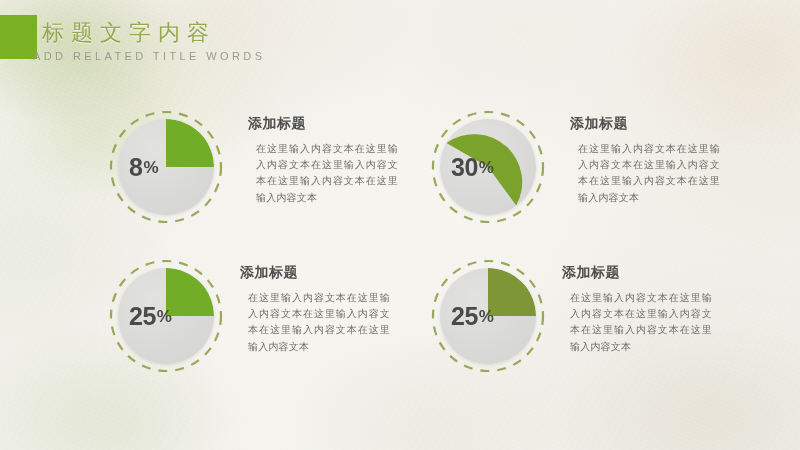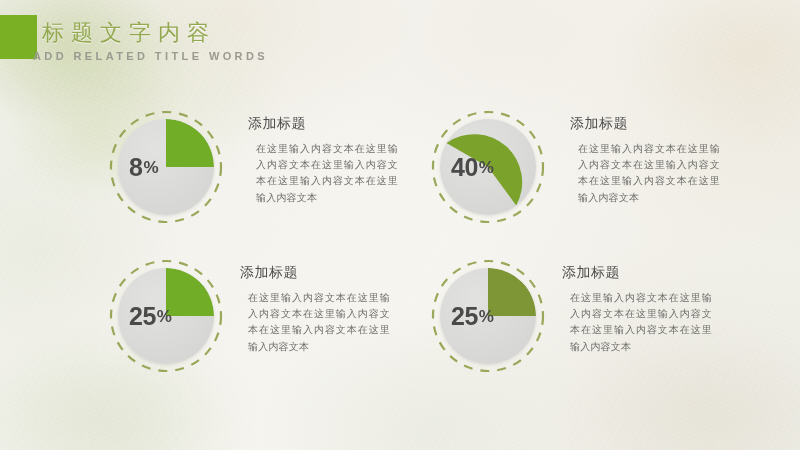--- a/index.html
+++ b/index.html
@@ -41,21 +41,21 @@
   }
   .hdr-title{
     position:absolute;left:42px;top:18px;
     font-size:22px;letter-spacing:7px;font-weight:400;
     color:#93a84f;
     text-shadow:0 1px 0 rgba(255,255,255,.6);
     white-space:nowrap;
   }
   .hdr-sub{
     position:absolute;left:33px;top:50px;
-    font-size:11px;letter-spacing:3.4px;font-weight:700;
+    font-size:11px;letter-spacing:3.4px;font-weight:400;
     color:#9a9a91;white-space:nowrap;
   }
 
   
   .unit{position:absolute;}
   .pie-wrap{position:absolute;left:0;top:0;width:116px;height:116px;}
   .dashring{
     position:absolute;left:0;top:0;width:116px;height:116px;
     border-radius:50%;
   }
@@ -74,21 +74,21 @@
     color:#4a4a4a;font-weight:700;letter-spacing:-.5px;
     pointer-events:none;
   }
   .pct .num{font-size:25px;line-height:1;}
   .pct .sym{font-size:17px;line-height:1;margin-left:1px;}
   .pct.shift{justify-content:flex-start;padding-left:11px;}
 
   
   .txt{position:absolute;width:158px;}
   .txt h3{
-    margin:0 0 7px 0;font-size:14px;font-weight:400;color:#4d4d4d;
+    margin:0 0 7px 0;font-size:14px;font-weight:700;color:#4d4d4d;
     letter-spacing:.5px;
   }
   .txt p{
     margin:8px;font-size:10px;line-height:1.62;color:#6f6f6c;
     text-align:justify;letter-spacing:.2px;
   }
 </style>
 </head>
 <body>
 
@@ -135,21 +135,21 @@
           <circle cx="58" cy="58" r="55" fill="none" stroke="#8a9a3f" stroke-width="2.2" stroke-dasharray="9 8" stroke-linecap="butt" opacity=".85"></circle>
         </svg>
       </div>
       <div class="disc">
         <svg width="96" height="96" viewBox="0 0 96 96">
 
           <path d="M48 48 L6.43 24 A48 48 0 0 1 76.2 86.4 Z" fill="#7ba32c"></path>
         </svg>
       </div>
       <div class="pct shift">
-        <span class="num">40</span>
+        <span class="num">30</span>
           <span class="sym">%</span>
       </div>
     </div>
     <div class="txt" style="left:140px;top:6px;">
       <h3>添加标题</h3>
       <p>在这里输入内容文本在这里输入内容文本在这里输入内容文本在这里输入内容文本在这里输入内容文本</p>
     </div>
   </div>
 
   <div class="unit" style="left:108px;top:258px;">

